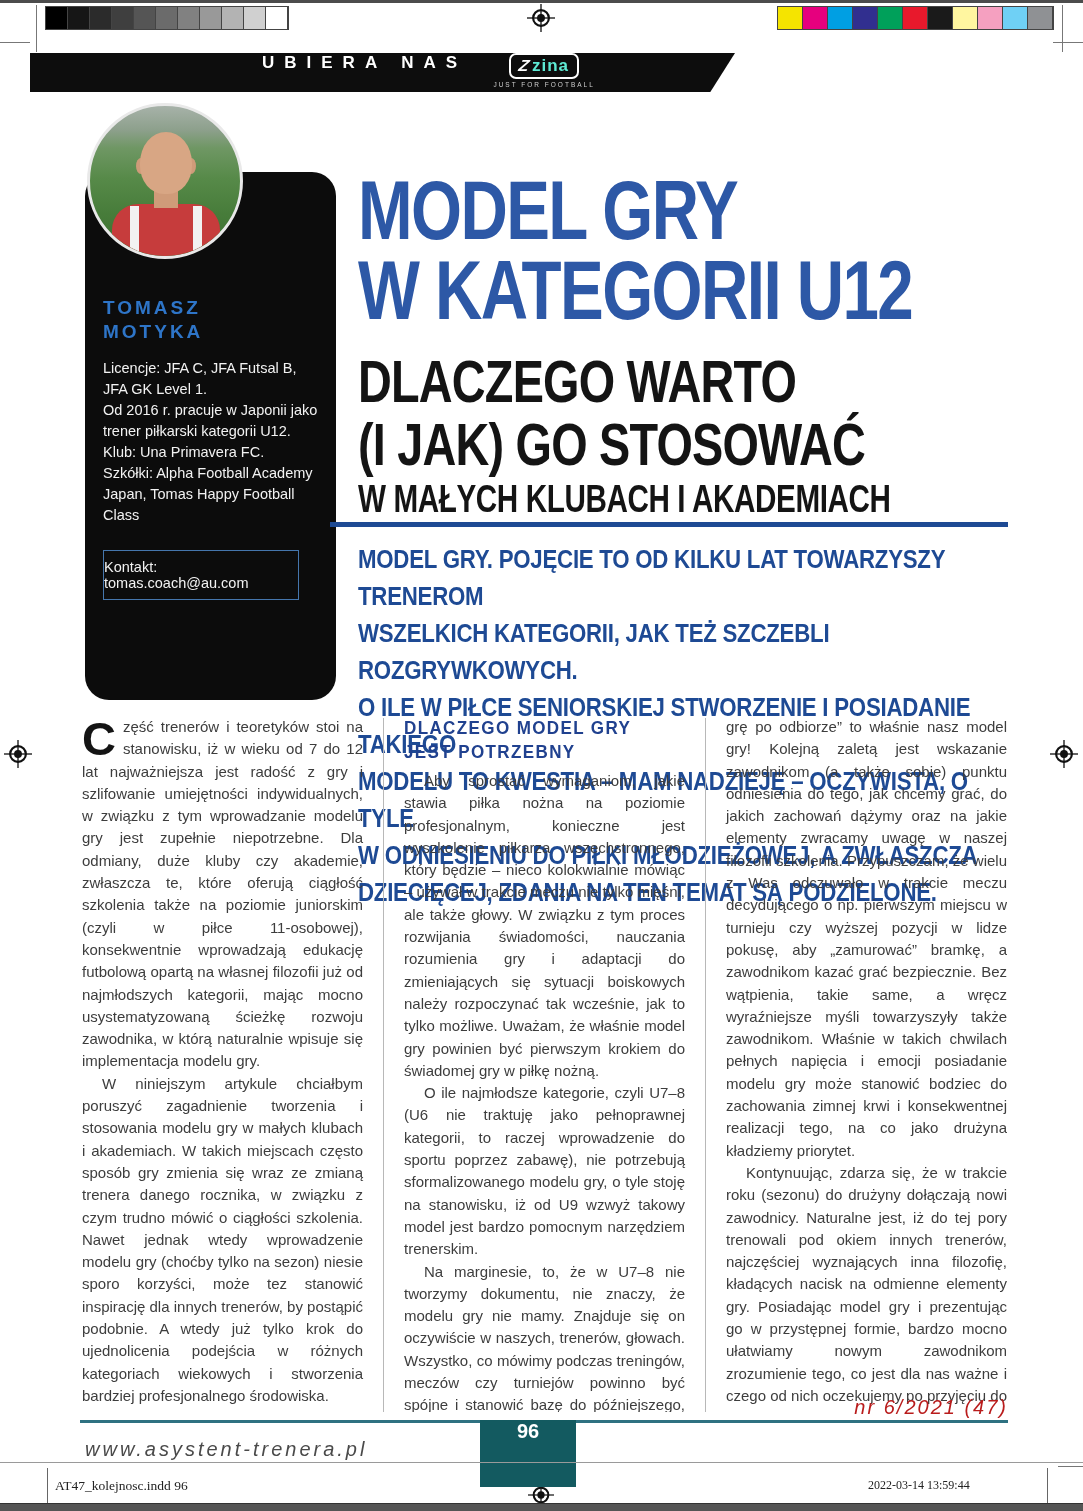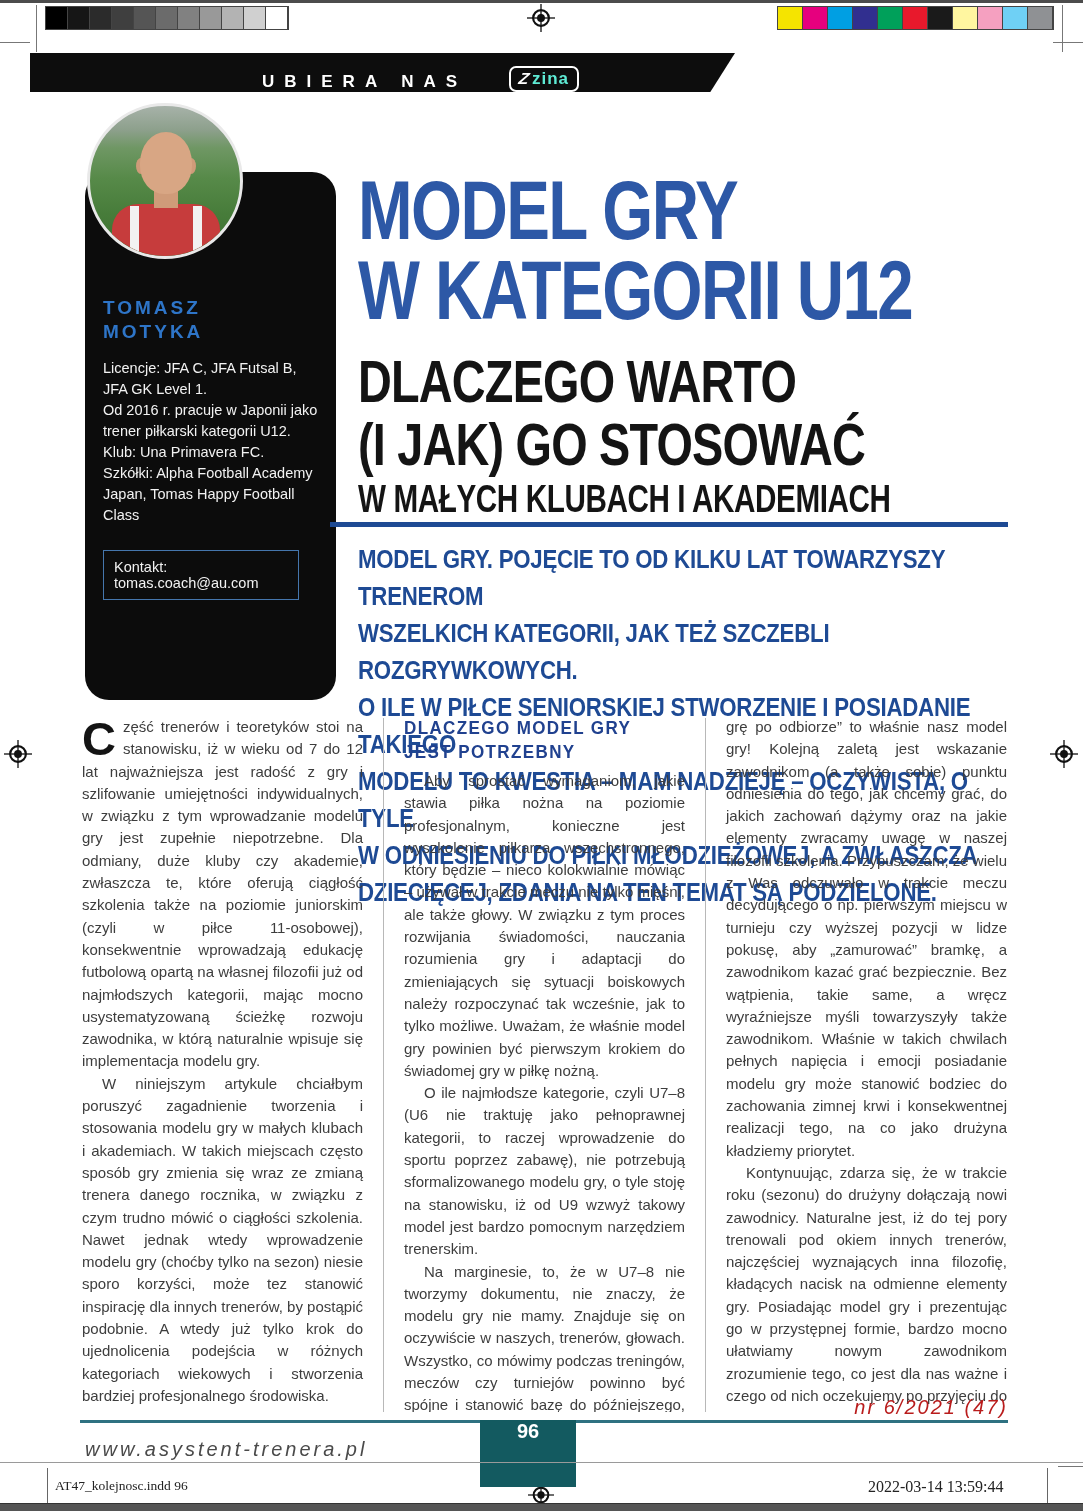--- a/index.html
+++ b/index.html
@@ -15,21 +15,21 @@
   .swatch-bar.colors{left:777px;}
   .swatch-bar.colors .sw{width:24px;}
   .swatch-bar.grays{left:45px;}
   .cropline{position:absolute;background:#777;}
   .regmark{position:absolute;}
   .regmark svg{display:block;}
   
   .banner{
     position:absolute;left:30px;top:53px;width:705px;height:39px;background:#0d0d0d;
     clip-path:polygon(0 0,100% 0,96.5% 100%,0 100%);
-    display:flex;align-items:flex-end;
+    display:flex;align-items:flex-start;
   }
   .banner-text{color:#fff;font-weight:bold;font-size:17px;letter-spacing:10px;margin-left:232px;white-space:nowrap;}
   .zina-wrap{position:relative;margin-left:42px;display:flex;flex-direction:column;align-items:center;}
   .zina-box{display:flex;align-items:center;border:2px solid #fff;border-radius:7px;padding:1px 8px;background:#0d0d0d;}
   .zina-z{color:#fff;font-weight:bold;font-style:italic;font-size:16px;margin-right:3px;transform:skewX(-12deg);}
   .zina-text{color:#5eead4;font-weight:bold;font-size:17px;letter-spacing:1px;}
   .zina-tagline{position:absolute;top:100%;margin-top:0;background:#0d0d0d;color:#cfcfcf;font-size:6.5px;letter-spacing:2px;padding:2px 5px;white-space:nowrap;}
   
   .author-card{
     position:absolute;left:85px;top:172px;width:251px;height:528px;background:#0c0c0c;
@@ -42,21 +42,21 @@
   }
   .author-photo .head{position:absolute;left:50px;top:26px;width:52px;height:62px;border-radius:50% 50% 46% 46%;background:#d8a684;}
   .author-photo .ear-l{position:absolute;left:46px;top:52px;width:10px;height:16px;border-radius:50%;background:#cf9b79;}
   .author-photo .ear-r{position:absolute;left:96px;top:52px;width:10px;height:16px;border-radius:50%;background:#cf9b79;}
   .author-photo .neck{position:absolute;left:64px;top:84px;width:24px;height:18px;background:#cf9b79;}
   .author-photo .shirt{position:absolute;left:22px;top:98px;width:108px;height:52px;border-radius:26px 26px 0 0;background:#c63c3c;}
   .author-photo .stripe1{position:absolute;left:40px;top:100px;width:9px;height:50px;background:#f2f2f2;}
   .author-photo .stripe2{position:absolute;left:103px;top:100px;width:9px;height:50px;background:#f2f2f2;}
   .author-name{margin-top:100px;padding-top:24px;color:var(--name-blue);font-weight:bold;font-size:19px;line-height:24px;letter-spacing:3px;white-space:pre-line;}
   .author-bio{margin-top:14px;color:#f2f2f2;font-size:14.5px;line-height:21px;white-space:pre-line;}
-  .author-contact{margin-top:24px;border:1px solid #4576ad;color:#f2f2f2;font-size:14.5px;padding:8px 10px;width:196px;box-sizing:border-box;}
+  .author-contact{margin-top:24px;border:1px solid #4576ad;color:#f2f2f2;font-size:14.5px;padding:8px 0;width:196px;box-sizing:border-box;}
   
   .title-block{position:absolute;left:358px;top:170px;width:660px;}
   .cond{display:inline-block;transform:scaleX(0.78);transform-origin:0 0;white-space:nowrap;}
   .t-blue{color:var(--title-blue);font-weight:bold;font-size:84px;line-height:80px;letter-spacing:-2px;}
   .t-black{color:#141414;font-weight:bold;font-size:60px;line-height:63px;letter-spacing:-1px;}
   .t-black-sm{color:#141414;font-weight:bold;font-size:38px;line-height:46px;letter-spacing:-0.5px;}
   .title-rule{position:absolute;left:330px;top:522px;width:678px;height:5px;background:var(--intro-blue);}
   .intro{
     position:absolute;left:358px;top:541px;width:770px;
     color:var(--intro-blue);font-weight:bold;font-size:26.5px;line-height:37px;
@@ -77,21 +77,21 @@
   }
   
   .footer-rule{position:absolute;left:80px;top:1420px;width:928px;height:3px;background:var(--footer-teal);}
   .footer-web{position:absolute;left:85px;top:1438px;font-style:italic;font-size:20px;letter-spacing:3px;color:#4a4a4a;}
   .pagebox{position:absolute;left:480px;top:1420px;width:96px;height:67px;background:var(--pagebox-teal);color:#fff;font-weight:bold;font-size:20px;text-align:center;box-sizing:border-box;}
   .footer-issue{position:absolute;right:75px;top:1396px;font-style:italic;font-size:20px;letter-spacing:2px;color:#b91c1c;}
   
   .imprint-hairline{position:absolute;left:0;top:1462px;width:100%;height:1px;background:#9a9a9a;}
   .imprint-v{position:absolute;width:1px;background:#666;top:1468px;height:43px;}
   .imprint-left{position:absolute;left:55px;top:1478px;font-family:"Liberation Serif","DejaVu Serif",serif;font-size:13.5px;color:#222;}
-  .imprint-right{position:absolute;left:868px;top:1478px;font-family:"Liberation Serif","DejaVu Serif",serif;font-size:16px;color:#222;}
+  .imprint-right{position:absolute;left:868px;top:1478px;font-family:"Liberation Serif","DejaVu Serif",serif;font-size:12px;color:#222;}
   .bottom-bar{position:absolute;left:0;top:1503px;width:100%;height:8px;background:#555;border-top:1px solid #333;}
 </style>
 </head>
 <body>
 
 <div class="top-hairline"></div>
 
 <div class="swatch-bar grays">
     <div class="sw" style="background: rgb(0, 0, 0);"></div>
     <div class="sw" style="background: rgb(22, 22, 22);"></div>

